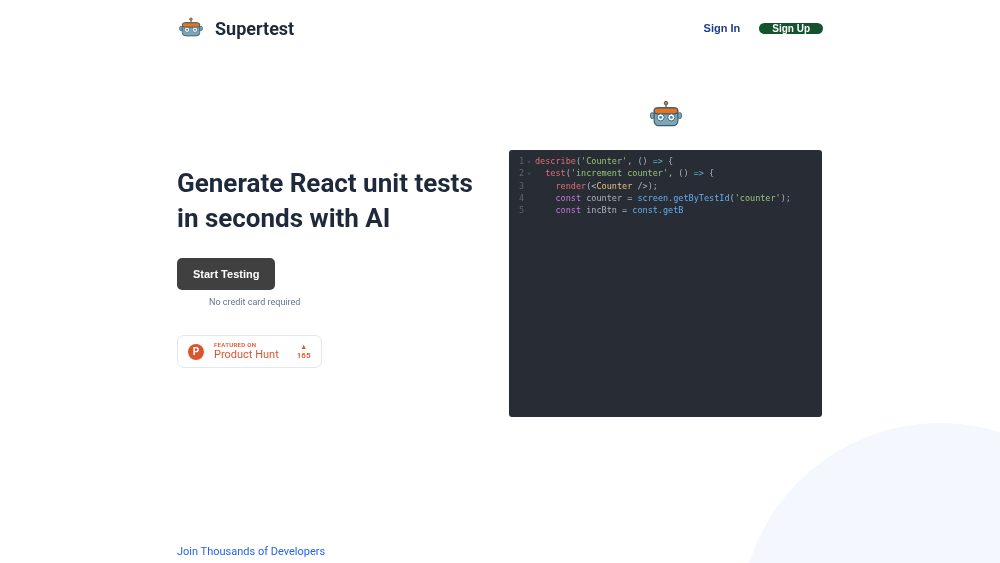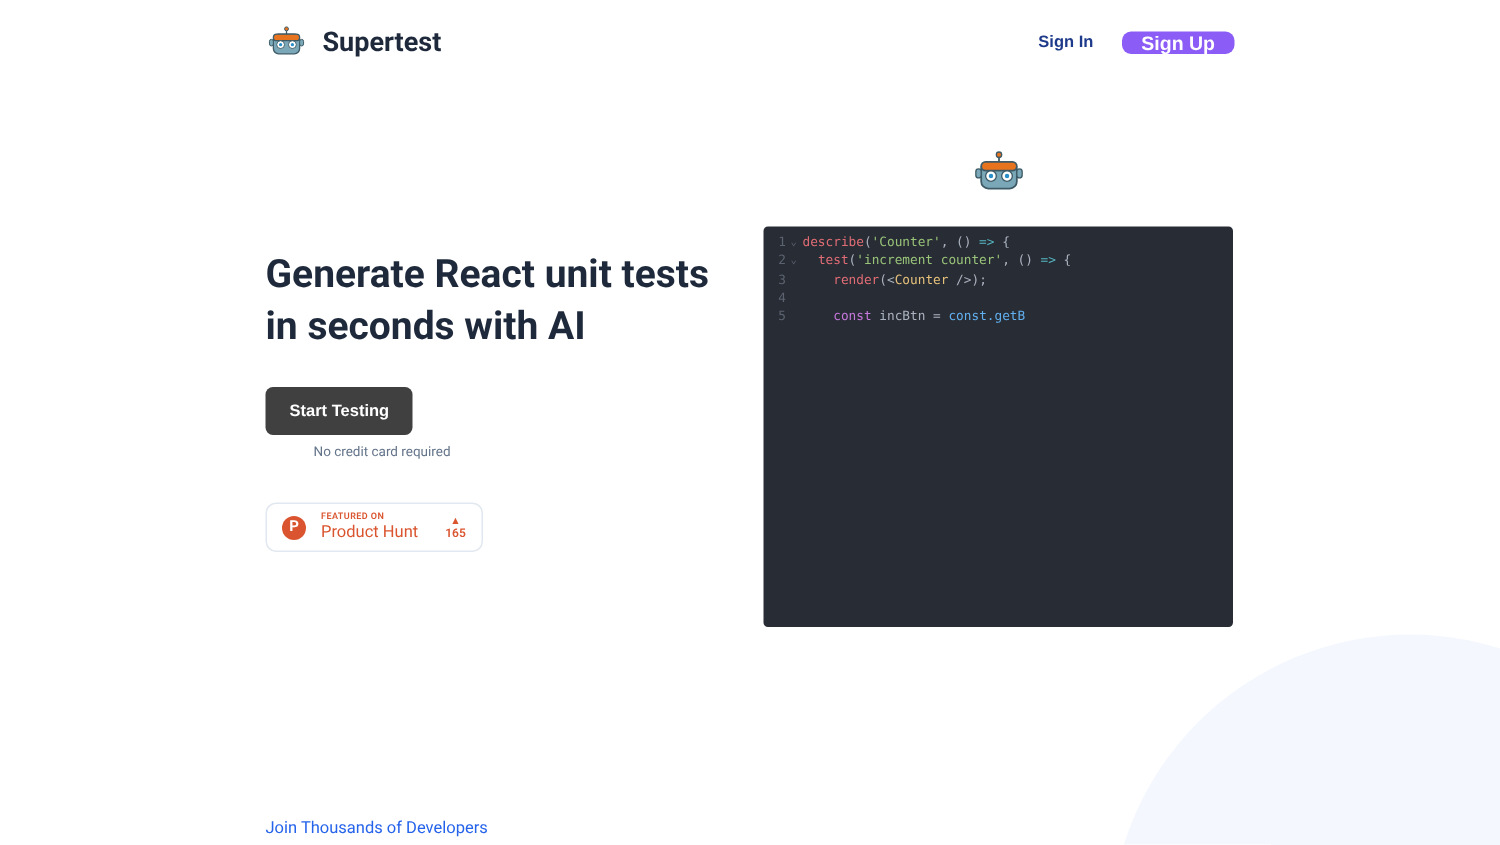--- a/index.html
+++ b/index.html
@@ -52,26 +52,26 @@
     }
     .signin-btn {
       background: none;
       border: none;
       color: #1e3a8a;
       font-size: 11px;
       font-weight: 600;
       cursor: pointer;
     }
     .signup-btn {
-      background: #8b5cf6;
+      background: #14532d;
       color: #ffffff;
       border: none;
       padding: 0 13px;
       border-radius: 6px;
-      font-size: 13px;
+      font-size: 10px;
       font-weight: 600;
       cursor: pointer;
     }
     .main {
       display: flex;
       padding: 40px 177px 0;
       gap: 22px;
       position: relative;
     }
     .left {
@@ -298,20 +298,21 @@
           <span class="code">&nbsp;&nbsp;<span class="k-func">test</span><span class="k-punc">(</span><span class="k-str">'increment counter'</span><span class="k-punc">, () </span><span class="k-op">=&gt;</span><span class="k-punc"> {</span></span>
         </div>
         <div class="code-line">
           <span class="gutter">3</span>
           <span class="fold"></span>
           <span class="code">&nbsp;&nbsp;&nbsp;&nbsp;<span class="k-func">render</span><span class="k-punc">(&lt;</span><span class="k-comp">Counter</span><span class="k-punc"> /&gt;);</span></span>
         </div>
         <div class="code-line">
           <span class="gutter">4</span>
           <span class="fold"></span>
+          <span class="code">&nbsp;&nbsp;&nbsp;&nbsp;<span class="k-kw">const </span><span class="k-var">counter </span><span class="k-punc">= </span><span class="k-method">screen.getByTestId</span><span class="k-punc">(</span><span class="k-str">'counter'</span><span class="k-punc">);</span></span>
         </div>
         <div class="code-line">
           <span class="gutter">5</span>
           <span class="fold"></span>
           <span class="code">&nbsp;&nbsp;&nbsp;&nbsp;<span class="k-kw">const </span><span class="k-var">incBtn </span><span class="k-punc">= </span><span class="k-method">const.getB</span></span>
         </div>
       </div>
   </div>
 </main>
 

